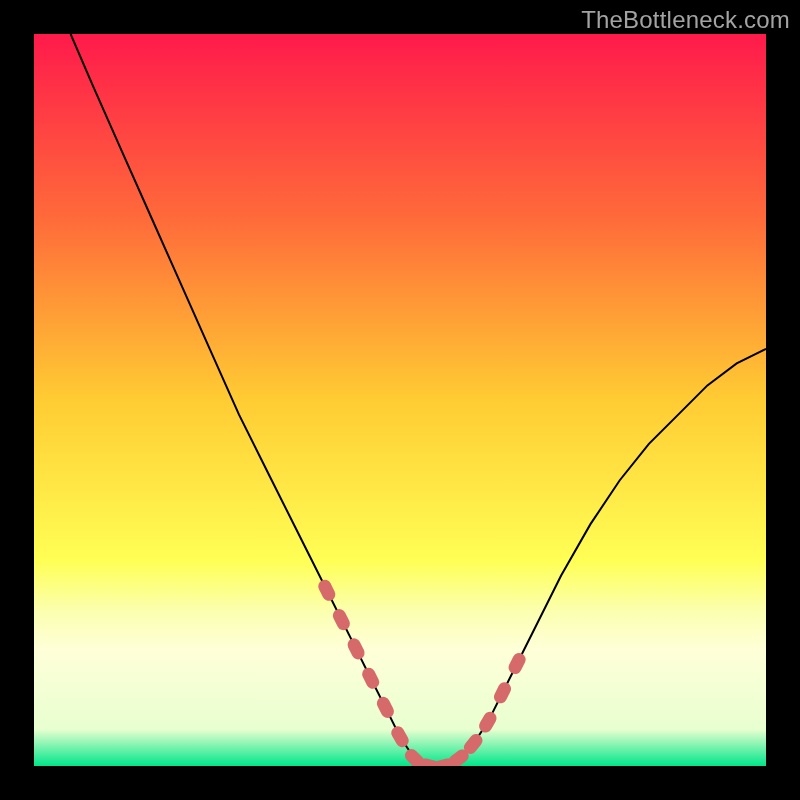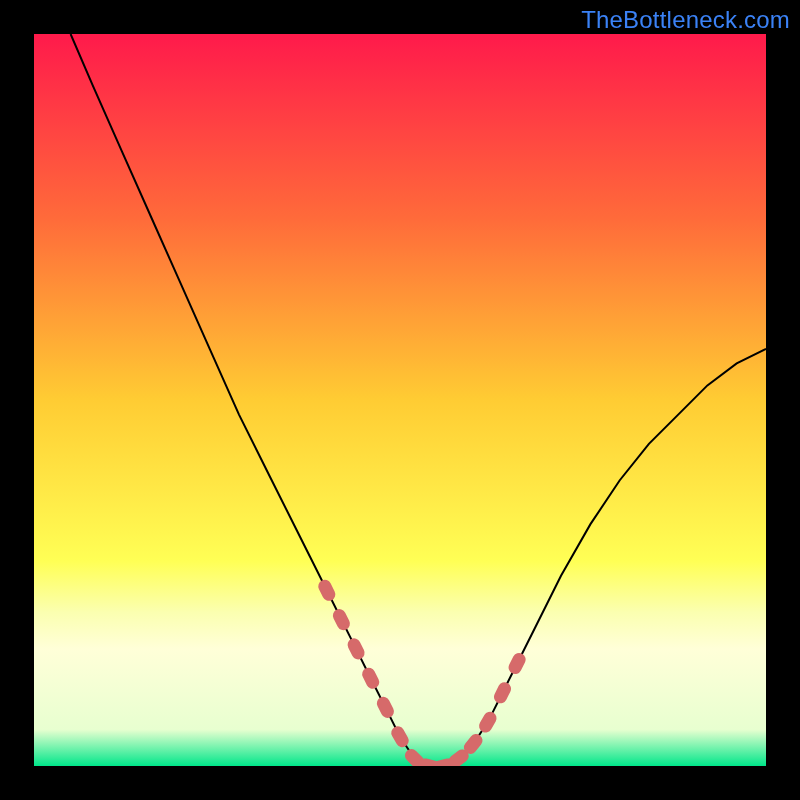--- a/index.html
+++ b/index.html
@@ -24,21 +24,21 @@
     top: 34px;
     left: 34px;
     width: 732px;
     height: 732px;
     overflow: hidden;
   }
   .watermark {
     position: absolute;
     top: 6px;
     right: 10px;
-    color: #3b82f6;
+    color: #a3a3a3;
     font-size: 24px;
     letter-spacing: 0.2px;
     font-weight: 400;
     user-select: none;
   }
   svg {
     display: block;
   }
 </style>
 </head>

